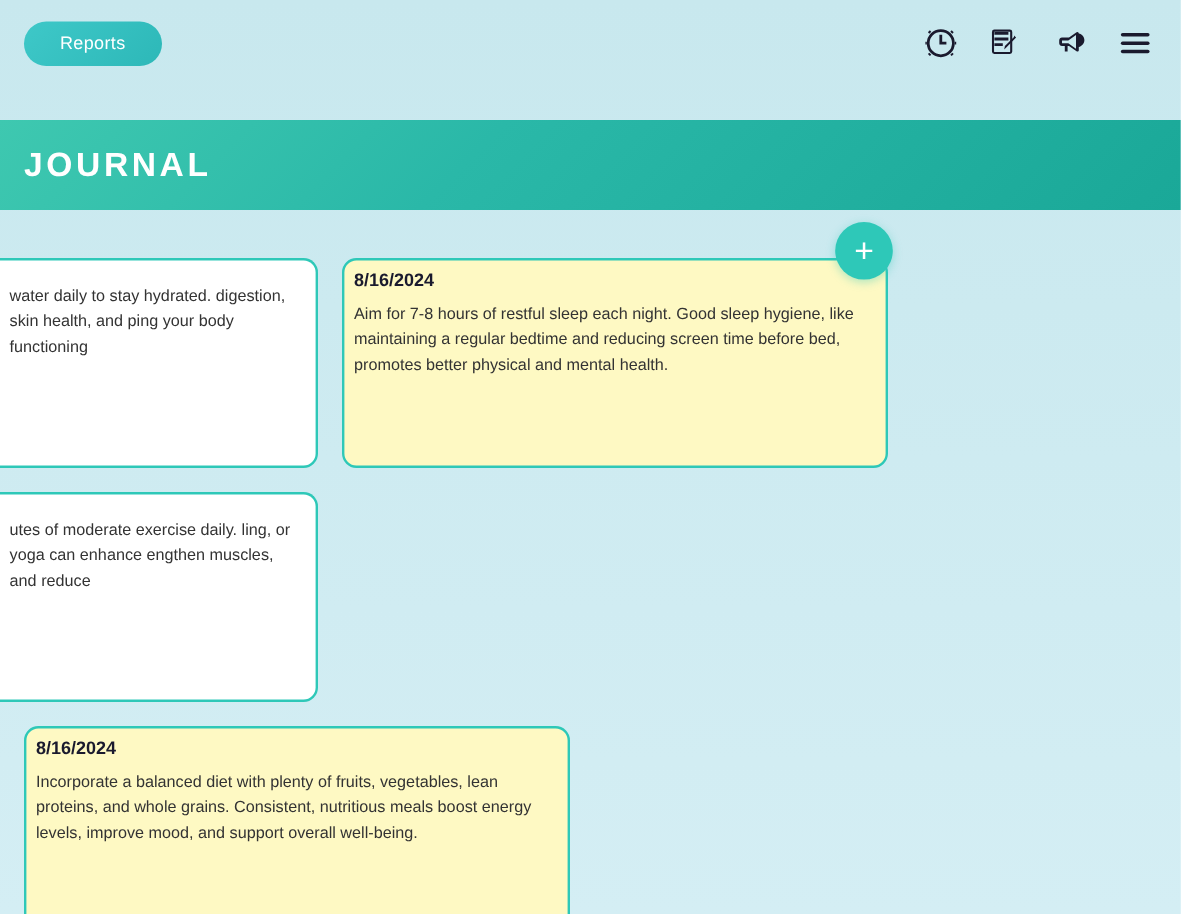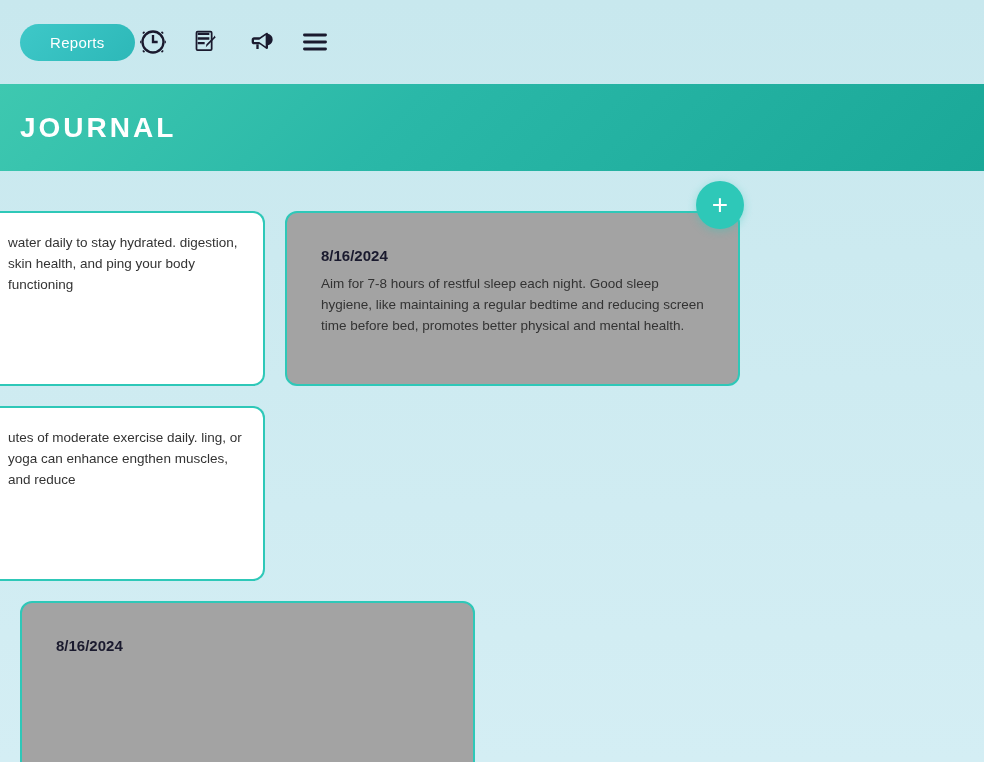--- a/index.html
+++ b/index.html
@@ -13,23 +13,24 @@
       height: 762px;
       background: linear-gradient(180deg, #c8e8ee 0%, #d4eef4 100%);
       font-family: -apple-system, BlinkMacSystemFont, 'Segoe UI', sans-serif;
       overflow: hidden;
     }
 
     
     .header {
       display: flex;
       align-items: center;
+      justify-content: space-between;
       padding: 12px 20px;
       background: transparent;
-      height: 84px;
+      height: 72px;
     }
 
     .reports-btn {
       background: linear-gradient(135deg, #3ec8c8 0%, #2db8b8 100%);
       color: white;
       border: none;
       border-radius: 25px;
       padding: 10px 30px;
       font-size: 15px;
       font-weight: 500;
@@ -55,23 +56,24 @@
 
     .header-icon svg {
       width: 28px;
       height: 28px;
     }
 
     
     .banner {
       background: linear-gradient(135deg, #3ec8b0 0%, #2ab8a8 40%, #1aa898 100%);
       padding: 18px 20px;
-      height: 87px;
-      display: flex;
-      align-items: center;
+      height: 75px;
+      display: flex;
+      align-items: center;
+      margin-top: 28px;
     }
 
     .banner-title {
       color: white;
       font-size: 28px;
       font-weight: 700;
       letter-spacing: 3px;
       text-transform: uppercase;
     }
 
@@ -128,24 +130,24 @@
     }
 
     .cards-row-2 {
       display: flex;
       gap: 20px;
       margin-top: 20px;
       flex-direction: column;
     }
 
     .full-card {
-      background: #a3a3a3;
+      background: #fef9c3;
       border: 2px solid #2ec8b8;
       border-radius: 12px;
-      padding: 34px;
+      padding: 8px;
       width: 455px;
       min-height: 175px;
     }
 
     .partial-card {
       background: white;
       border: 2px solid #2ec8b8;
       border-radius: 0 12px 12px 0;
       border-left: none;
       padding: 20px 20px 20px 8px;
@@ -221,16 +223,17 @@
   </div>
 
   <div class="cards-row-2">
 
     <div class="partial-card">
       <p class="card-body">utes of moderate exercise daily. ling, or yoga can enhance engthen muscles, and reduce</p>
     </div>
 
     <div class="full-card">
       <div class="card-date">8/16/2024</div>
+      <p class="card-body">Incorporate a balanced diet with plenty of fruits, vegetables, lean proteins, and whole grains. Consistent, nutritious meals boost energy levels, improve mood, and support overall well-being.</p>
     </div>
   </div>
 
 </div>
 
 </body></html>

